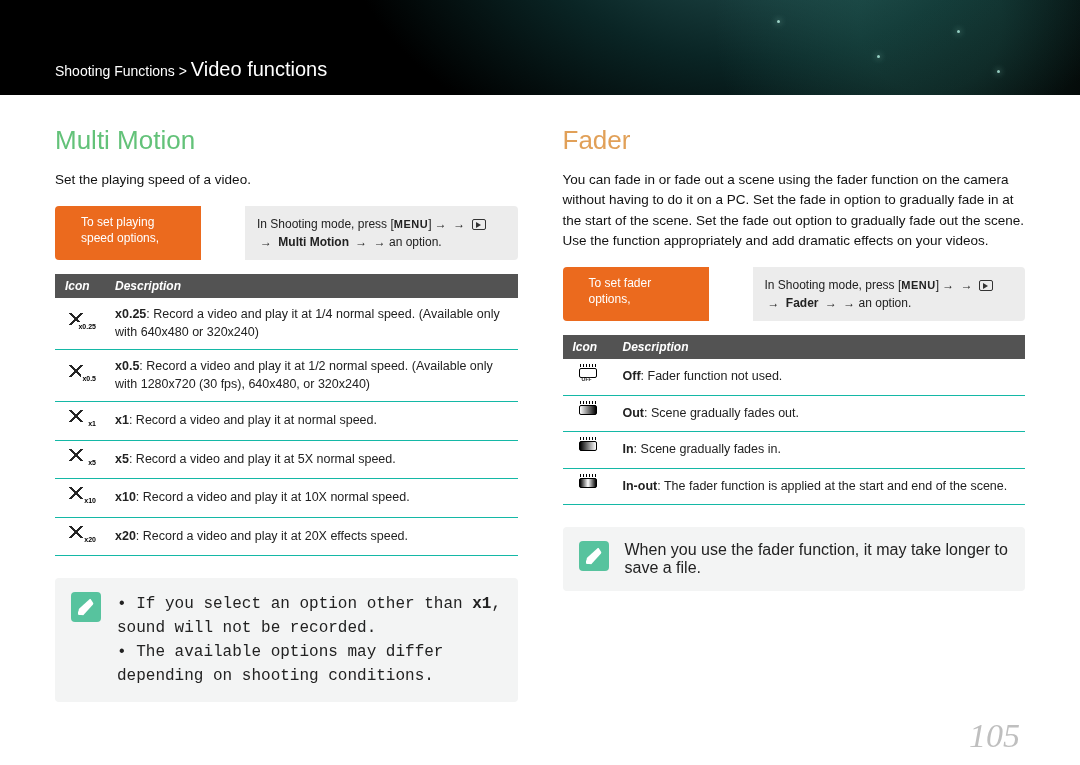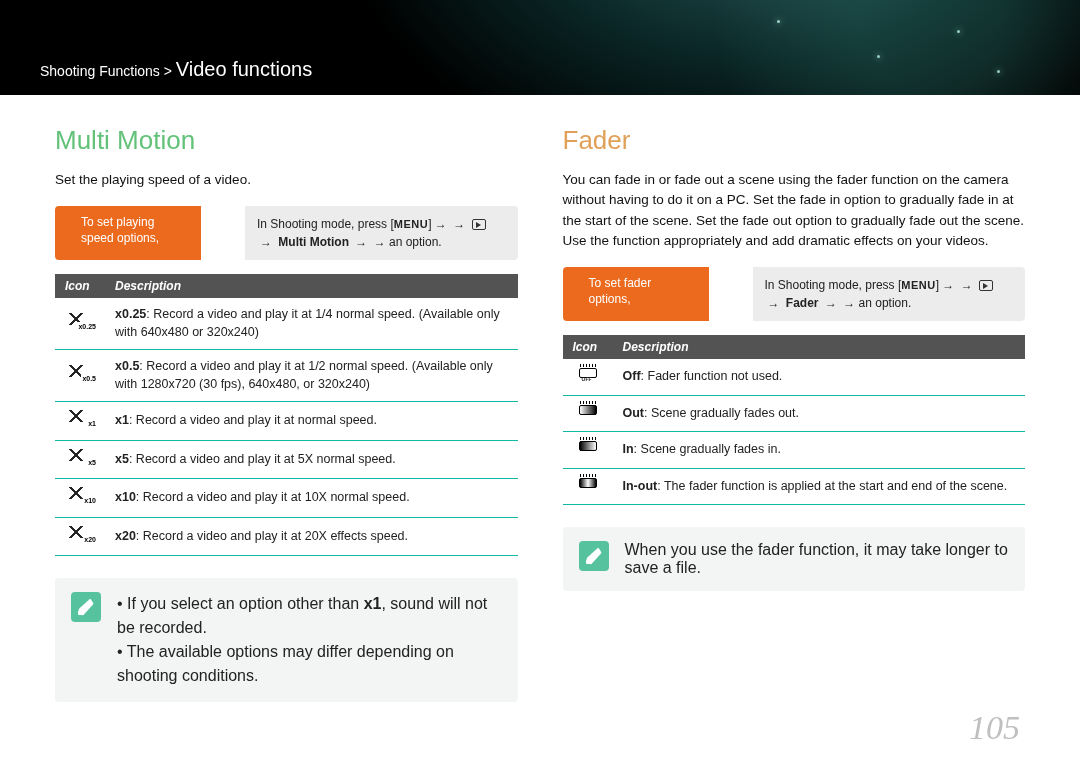--- a/index.html
+++ b/index.html
@@ -32,21 +32,21 @@
     border-radius:50%;
   }
   .flare {
     position:absolute;
     width:3px;height:3px;border-radius:50%;
     background:rgba(200,255,240,0.8);
     box-shadow:0 0 6px rgba(200,255,240,0.9);
   }
   .breadcrumb {
     position: absolute;
-    left: 40px; bottom: 14px;
+    left: 55px; bottom: 14px;
     color: #fff;
     font-size: 14px;
   }
   .breadcrumb .section { font-size: 20px; font-weight: 400; }
   .content {
     display: flex;
     padding: 30px 55px 0 55px;
     gap: 45px;
   }
   .col { flex: 1; }
@@ -191,24 +191,24 @@
     content:"";
     position:absolute;
     left:8px;top:6px;
     width:14px;height:18px;
     background:#fff;
     clip-path: polygon(70% 0, 100% 25%, 40% 100%, 0 100%, 0 70%);
     transform: rotate(10deg);
   }
   .note-box ul { list-style:none; }
   .note-box li::before { content:"• "; }
-  .note-box li { line-height:1.5; }
+  .note-box li { line-height:1.5;font-family:Liberation Mono, monospace; }
   .pagenum {
     position:absolute;
-    right:60px; bottom:18px;
+    right:60px; bottom:10px;
     font-size:34px;
     font-style:italic;
     color:#bfbfbf;
     font-family: Georgia, serif;
   }
 </style>
 </head>
 <body>
 
 <div class="sidebar-tab"></div>

